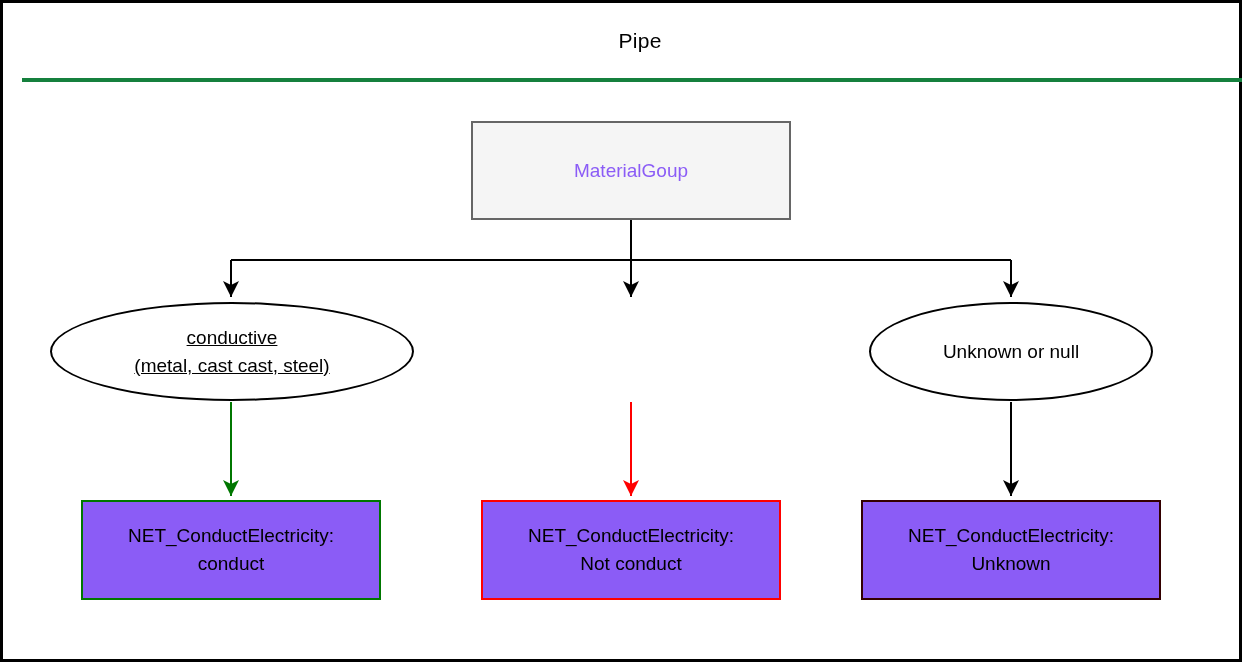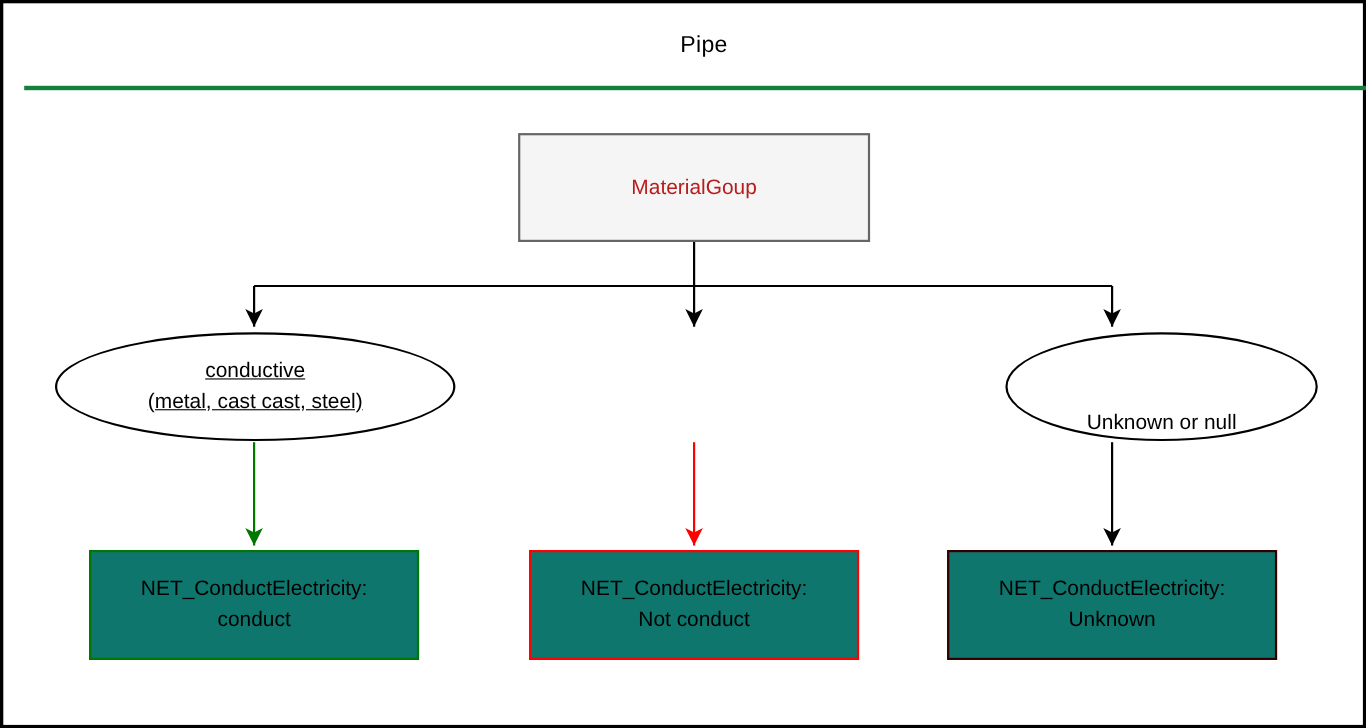--- a/index.html
+++ b/index.html
@@ -58,32 +58,32 @@
     font-size: 19px;
     line-height: 28px;
     color: #000000;
   }
   .node span { display: block; white-space: nowrap; }
   .node-root {
     left: 471px; top: 121px;
     width: 320px; height: 99px;
     background: #f5f5f5;
     border: 2px solid #666666;
-    color: #b91c1c;
+    color: #8b5cf6;
   }
   .ellipse {
     background: #ffffff;
     border: 2px solid #000000;
     border-radius: 50%;
   }
   .ellipse-1 { left: 50px;  top: 302px; width: 364px; height: 99px; text-decoration: underline; }
   .ellipse-2 { left: 450px; top: 302px; width: 366px; height: 99px; }
-  .ellipse-3 { left: 914px; top: 302px; width: 284px; height: 99px; justify-content: flex-end; }
+  .ellipse-3 { left: 869px; top: 302px; width: 284px; height: 99px; }
   .result-box {
-    background: #0f766e;
+    background: #8b5cf6;
     top: 500px;
     width: 300px;
     height: 100px;
   }
   .result-1 { left: 81px;  border: 2px solid #007700; }
   .result-2 { left: 481px; border: 2px solid #ff0000; }
   .result-3 { left: 861px; border: 2px solid #330000; }
 </style>
 </head>
 <body>

